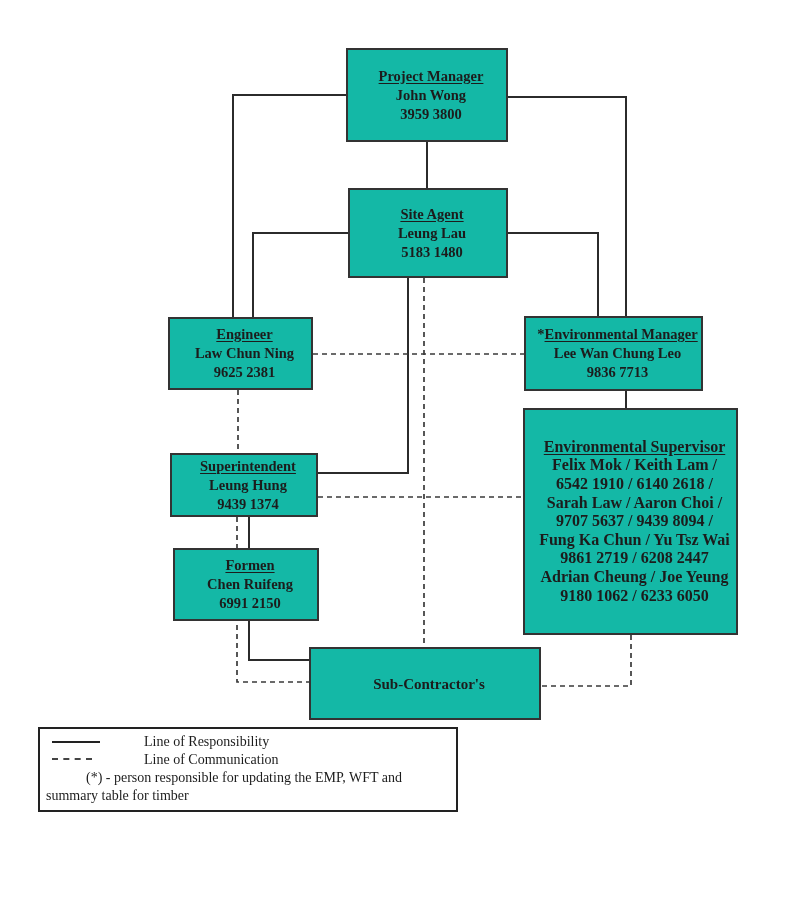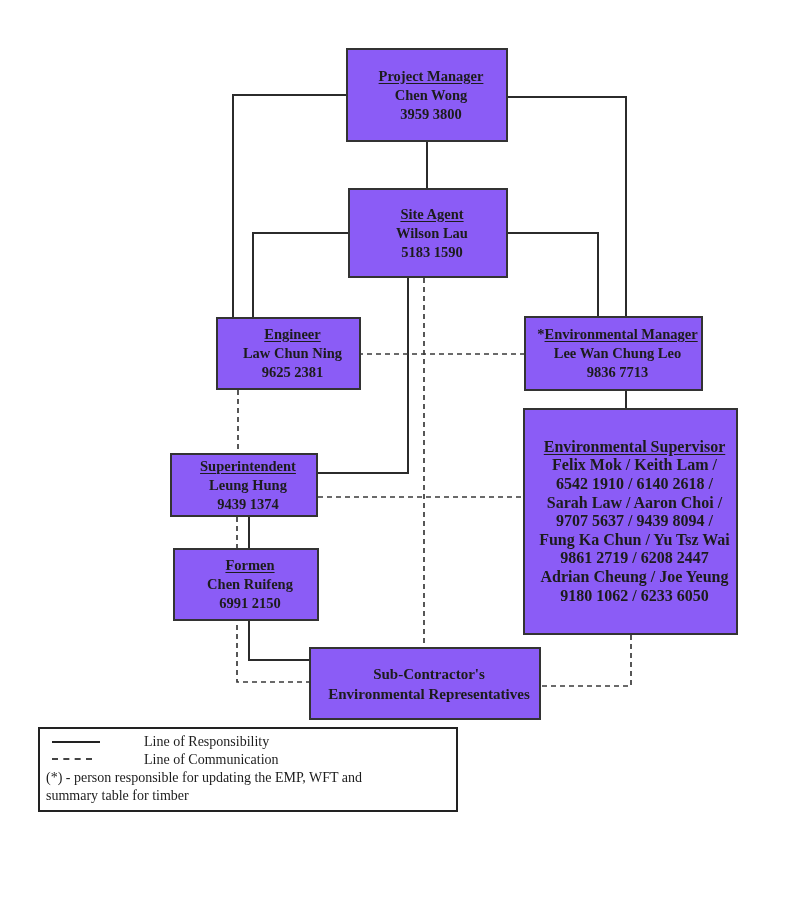--- a/index.html
+++ b/index.html
@@ -9,56 +9,56 @@
     background:#ffffff;
     font-family:"Liberation Serif","DejaVu Serif",serif;
     color:#1c1c1c;
     overflow:hidden;
   }
   .wires{position:absolute;left:0;top:0;width:812px;height:906px;}
   .node{
     position:absolute;
     box-sizing:border-box;
     border:2px solid #333;
-    background:#8b5cf6;
+    background:#14b8a6;
     display:flex;
     flex-direction:column;
     align-items:center;
     justify-content:center;
     text-align:center;
     font-weight:bold;
     font-size:14.5px;
     line-height:19px;
     padding-left:8px;
   }
   .node .u{text-decoration:underline;text-underline-offset:2px;}
   .node-pm{left:346px;top:48px;width:162px;height:94px;}
   .node-sa{left:348px;top:188px;width:160px;height:90px;}
-  .node-eng{left:168px;top:317px;width:145px;height:73px;margin-left:48px;}
+  .node-eng{left:168px;top:317px;width:145px;height:73px;}
   .node-eo{left:524px;top:316px;width:179px;height:75px;}
   .node-es{left:523px;top:408px;width:215px;height:227px;font-size:16px;line-height:18.6px;}
   .node-sup{left:170px;top:453px;width:148px;height:64px;}
   .node-for{left:173px;top:548px;width:146px;height:73px;}
   .node-sub{left:309px;top:647px;width:232px;height:73px;font-size:15px;line-height:20px;}
   .legend{
     position:absolute;
     left:38px;top:727px;width:420px;height:85px;
     box-sizing:border-box;
     border:2px solid #222;
     background:#fff;
     font-size:14px;
     line-height:17.5px;
     padding:4px 6px 9px 6px;
     font-weight:normal;
   }
   .lrow{display:flex;align-items:center;}
   .sample{display:inline-block;width:48px;margin-left:6px;margin-right:44px;flex:0 0 auto;}
   .sample.solid{border-top:2px solid #222;}
   .sample.dashed{width:40px;margin-right:52px;border-top:2px dashed #444;}
-  .legend-note{margin-top:1px;}
+  .legend-note{margin-top:1px;margin-left:40px;}
 </style>
 </head>
 <body>
 
 <div class="stage">
 
   <svg class="wires" viewBox="0 0 812 906" xmlns="http://www.w3.org/2000/svg">
     <g fill="none" stroke="#2b2b2b" stroke-width="2">
       <path d="M 346 95 L 233 95 L 233 318"></path>
       <path d="M 508 97 L 626 97 L 626 317"></path>
@@ -75,28 +75,28 @@
       <path d="M 238 390 L 238 453"></path>
       <path d="M 424 278 L 424 647"></path>
       <path d="M 318 497 L 523 497"></path>
       <path d="M 237 517 L 237 682 L 310 682"></path>
       <path d="M 631 635 L 631 686 L 540 686"></path>
     </g>
   </svg>
 
   <div class="node node-pm">
     <div class="u">Project Manager</div>
-    <div>Chen Wong</div>
+    <div>John Wong</div>
     <div>3959 3800</div>
   </div>
 
   <div class="node node-sa">
     <div class="u">Site Agent</div>
-    <div>Wilson Lau</div>
-    <div>5183 1590</div>
+    <div>Leung Lau</div>
+    <div>5183 1480</div>
   </div>
 
   <div class="node node-eng">
     <div class="u">Engineer</div>
     <div>Law Chun Ning</div>
     <div>9625 2381</div>
   </div>
 
   <div class="node node-eo">
     <div><span>*</span><span class="u">Environmental Manager</span></div>
@@ -123,21 +123,20 @@
   </div>
 
   <div class="node node-for">
     <div class="u">Formen</div>
     <div>Chen Ruifeng</div>
     <div>6991 2150</div>
   </div>
 
   <div class="node node-sub">
     <div>Sub-Contractor's</div>
-    <div>Environmental Representatives</div>
   </div>
 
   <div class="legend">
     <div class="lrow">
       <span class="sample solid"></span>
       <span>Line of Responsibility</span>
     </div>
     <div class="lrow">
       <span class="sample dashed"></span>
       <span>Line of Communication</span>

